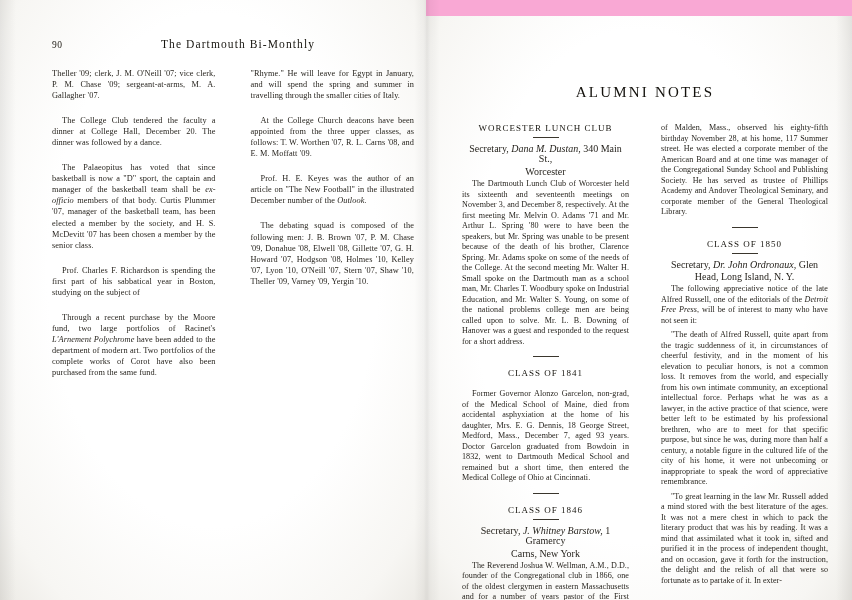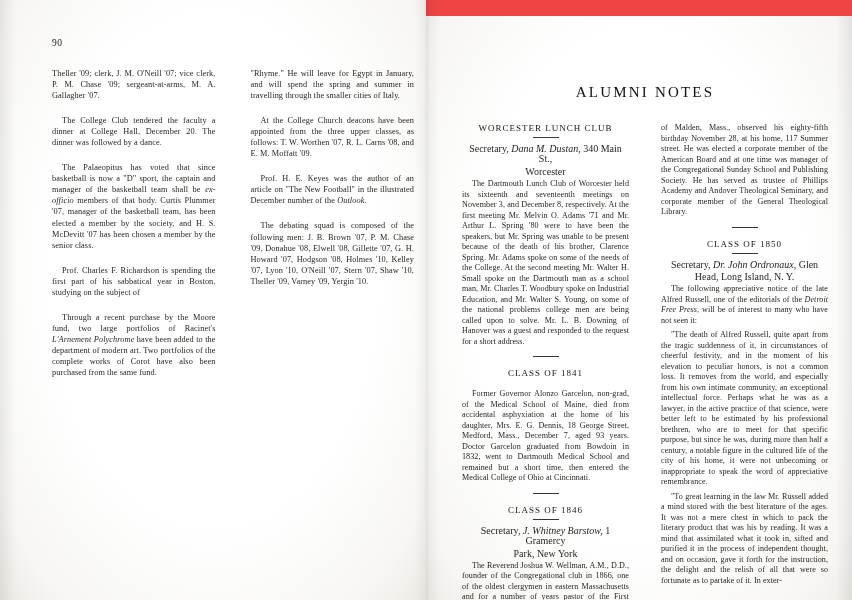--- a/index.html
+++ b/index.html
@@ -13,21 +13,21 @@
     overflow: hidden;
     font-family: "Liberation Serif", "DejaVu Serif", serif;
     color: #1d1b18;
   }
 
   
   .spread {
     position: relative;
     width: 852px;
     height: 532px;
-    background: #ef4444;
+    background: #f9a8d4;
     display: flex;
   }
 
   
   .paper-left, .paper-right {
     position: relative;
     height: 600px;
     background:
       radial-gradient(ellipse at 50% 45%, #ffffff 55%, #f7f6f3 86%, #eceae5 100%);
   }
@@ -183,20 +183,21 @@
 
 <div class="spread">
 
   <div class="paper-left">
     <div class="edge-left"></div>
 
     <div class="page-inner-left">
 
       <div class="running-head">
         <div class="folio">90</div>
+        <div class="running-title">The Dartmouth Bi-Monthly</div>
       </div>
 
       <div class="cols2">
 
         <div class="col">
           <p class="body noindent">Theller '09; clerk, J. M. O'Neill '07; vice clerk, P. M. Chase '09; sergeant-at-arms, M. A. Gallagher '07.</p>
           <p class="body">The College Club tendered the faculty a dinner at College Hall, December 20. The dinner was followed by a dance.</p>
           <p class="body">The Palaeopitus has voted that since basketball is now a "D" sport, the captain and manager of the basketball team shall be <span class="it">ex-officio</span> members of that body. Curtis Plummer '07, manager of the basketball team, has been elected a member by the society, and H. S. McDevitt '07 has been chosen a member by the senior class.</p>
           <p class="body">Prof. Charles F. Richardson is spending the first part of his sabbatical year in Boston, studying on the subject of</p>
           <p class="body">Through a recent purchase by the Moore fund, two large portfolios of Racinet's <span class="it">L'Arnement Polychrome</span> have been added to the department of modern art. Two portfolios of the complete works of Corot have also been purchased from the same fund.</p>
@@ -245,21 +246,21 @@
           <div class="rule sep"></div>
 
           <h2 class="class-head">CLASS OF 1846</h2>
           <div class="rule"></div>
           <p class="secretary">
             <span class="rom">Secretary,</span>
             <span>J. Whitney Barstow,</span>
             <span class="rom">1 Gramercy</span>
           </p>
           <p class="secretary">
-            <span class="rom">Park, New York</span>
+            <span class="rom">Carns, New York</span>
           </p>
           <p class="notes">The Reverend Joshua W. Wellman, A.M., D.D., founder of the Congregational club in 1866, one of the oldest clergymen in eastern Massachusetts and for a number of years pastor of the First Congregational church</p>
 
         </div>
 
         <div class="colr">
 
           <p class="notes noindent">of Malden, Mass., observed his eighty-fifth birthday November 28, at his home, 117 Summer street. He was elected a corporate member of the American Board and at one time was manager of the Congregational Sunday School and Publishing Society. He has served as trustee of Phillips Academy and Andover Theological Seminary, and corporate member of the General Theological Library.</p>
 
           <div class="rule sep"></div>

